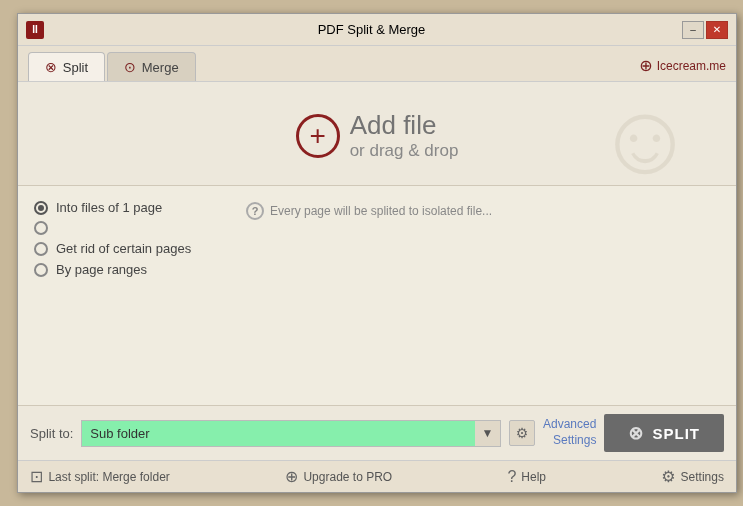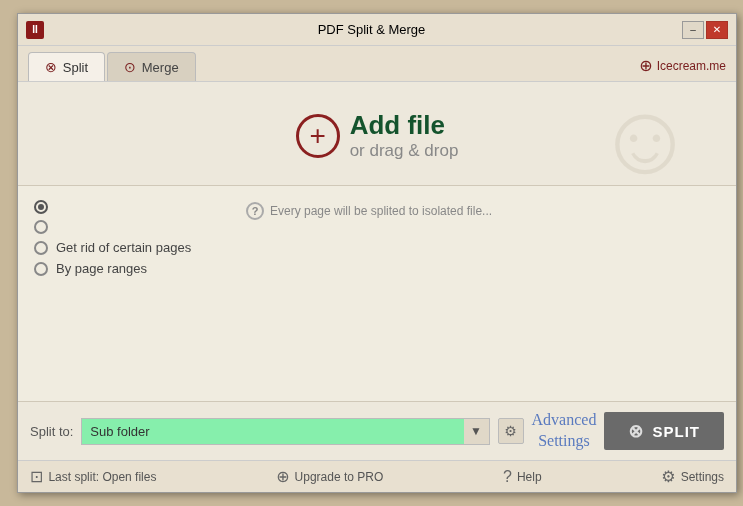--- a/index.html
+++ b/index.html
@@ -166,22 +166,22 @@
       color: #8b2020;
       font-size: 28px;
       font-weight: 300;
     }
     .add-file-text {
       display: flex;
       flex-direction: column;
     }
     .add-file-label {
       font-size: 26px;
-      color: #14532d;
-      font-weight: 700;
+      color: #737373;
+      font-weight: 400;
     }
     .add-file-sub {
       font-size: 17px;
       color: #888;
       text-align: center;
     }
     .options-area {
       display: flex;
       padding: 10px 16px;
       background: #f0ece0;
@@ -301,25 +301,24 @@
       display: flex;
       align-items: center;
       justify-content: center;
       color: #666;
       font-size: 14px;
       border-radius: 2px;
     }
     .advanced-link {
       color: #5a7abf;
       text-decoration: none;
-      font-size: 16px;
-      text-align: center;
+      font-size: 12px;
+      text-align: right;
       cursor: pointer;
       line-height: 1.3;
-      font-family: Liberation Serif, serif;
     }
     .split-btn {
       background: #6a6a6a;
       color: white;
       border: none;
       padding: 0 24px;
       height: 38px;
       font-size: 15px;
       font-weight: 600;
       letter-spacing: 1px;
@@ -406,20 +405,21 @@
           <span class="add-file-label">Add file</span>
           <span class="add-file-sub">or drag &amp; drop</span>
         </div>
       </div>
     </div>
 
     <div class="options-area">
       <div class="radio-options">
         <div class="radio-option">
           <div class="radio-circle selected"></div>
+          <span class="radio-label">Into files of 1 page</span>
         </div>
         <div class="radio-option">
           <div class="radio-circle"></div>
         </div>
         <div class="radio-option">
           <div class="radio-circle"></div>
           <span class="radio-label">Get rid of certain pages</span>
         </div>
         <div class="radio-option">
           <div class="radio-circle"></div>
@@ -446,21 +446,21 @@
       <button class="split-btn">
         <span class="split-btn-icon">⊗</span>
         <span>SPLIT</span>
       </button>
     </div>
   </div>
 
   <div class="footer">
     <div class="footer-item">
       <span class="footer-icon">⊡</span>
-      <span>Last split: Open files</span>
+      <span>Last split: Merge folder</span>
     </div>
     <div class="footer-item">
       <span class="footer-icon">⊕</span>
       <span>Upgrade to PRO</span>
     </div>
     <div class="footer-item">
       <span class="footer-icon">?</span>
       <span>Help</span>
     </div>
     <div class="footer-item">

